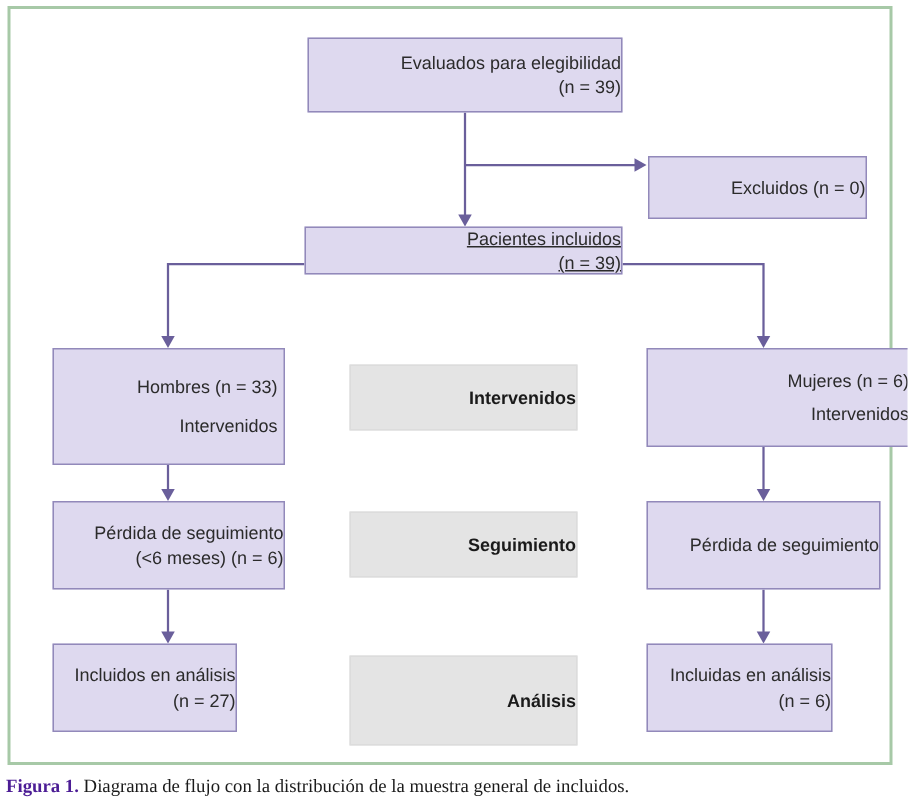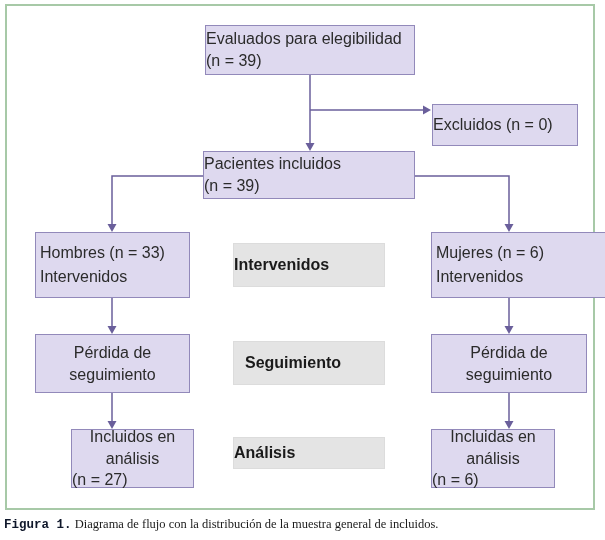--- a/index.html
+++ b/index.html
@@ -8,49 +8,49 @@
     font-family:"Liberation Sans","DejaVu Sans",sans-serif;
     overflow:hidden;
   }
   .frame{
     position:absolute;left:5px;top:4px;width:590px;height:506px;
     border:2px solid #a7c9a7;background:#ffffff;box-sizing:border-box;
   }
   .connectors{position:absolute;left:0;top:0;width:605px;height:540px;pointer-events:none;}
   .box{
     position:absolute;box-sizing:border-box;display:flex;flex-direction:column;
-    align-items:flex-start;justify-content:center;text-align:center;
-    font-size:16px;color:#2b2b2b;line-height:1.35;
+    align-items:flex-end;justify-content:center;text-align:center;
+    font-size:12px;color:#2b2b2b;line-height:1.35;
   }
   .purple{
     background:#ded9ef;border:1px solid #9289ba;
   }
   .gray{
     background:#e4e4e4;border:1px solid #dcdcdc;font-weight:bold;color:#1a1a1a;
   }
   .gap-lines{justify-content:space-evenly;padding:6px 4px;}
   
   .b-eligibility{left:205px;top:25px;width:210px;height:50px;}
   .b-excluded{left:432px;top:104px;width:146px;height:42px;}
-  .b-included{left:203px;top:151px;width:212px;height:48px;}
-  .b-men{left:35px;top:232px;width:155px;height:66px;}
+  .b-included{left:203px;top:151px;width:212px;height:32px;text-decoration:underline;}
+  .b-men{left:35px;top:232px;width:155px;height:78px;}
   .b-stage1{left:233px;top:243px;width:152px;height:44px;}
   .b-women{left:431px;top:232px;width:180px;height:66px;}
   .b-men-fu{left:35px;top:334px;width:155px;height:59px;}
   .b-stage2{left:233px;top:341px;width:152px;height:44px;padding-left:11px;}
   .b-women-fu{left:431px;top:334px;width:156px;height:59px;}
-  .b-men-an{left:35px;top:429px;width:123px;height:59px;margin-left:36px;}
-  .b-stage3{left:233px;top:437px;width:152px;height:32px;}
+  .b-men-an{left:35px;top:429px;width:123px;height:59px;}
+  .b-stage3{left:233px;top:437px;width:152px;height:60px;}
   .b-women-an{left:431px;top:429px;width:124px;height:59px;}
   .caption{
     position:absolute;left:4px;top:517px;width:596px;
     font-family:"Liberation Serif","DejaVu Serif",serif;
     font-size:12.5px;color:#1a1a1a;
   }
-  .caption .fig-label{font-weight:bold;color:#0f172a;font-family:Liberation Mono, monospace;}
+  .caption .fig-label{font-weight:bold;color:#4c1d95;}
 </style>
 </head>
 <body>
 
 <div class="frame"></div>
 
 <svg class="connectors" width="605" height="540" viewBox="0 0 605 540" stroke="#6a5f9b" stroke-width="1.5" fill="none">
 
   <path d="M310 75 L310 146"></path>
   <polygon points="310,151 305.5,143 314.5,143" fill="#6a5f9b" stroke="none"></polygon>
@@ -100,20 +100,21 @@
   <div>Intervenidos</div>
 </div>
 
 <div class="box purple gap-lines b-women">
   <div>Mujeres (n = 6)</div>
   <div>Intervenidos</div>
 </div>
 
 <div class="box purple b-men-fu">
   <div>Pérdida de seguimiento</div>
+  <div>(&lt;6 meses) (n = 6)</div>
 </div>
 
 <div class="box gray b-stage2">
   <div>Seguimiento</div>
 </div>
 
 <div class="box purple b-women-fu">
   <div>Pérdida de seguimiento</div>
 </div>
 

